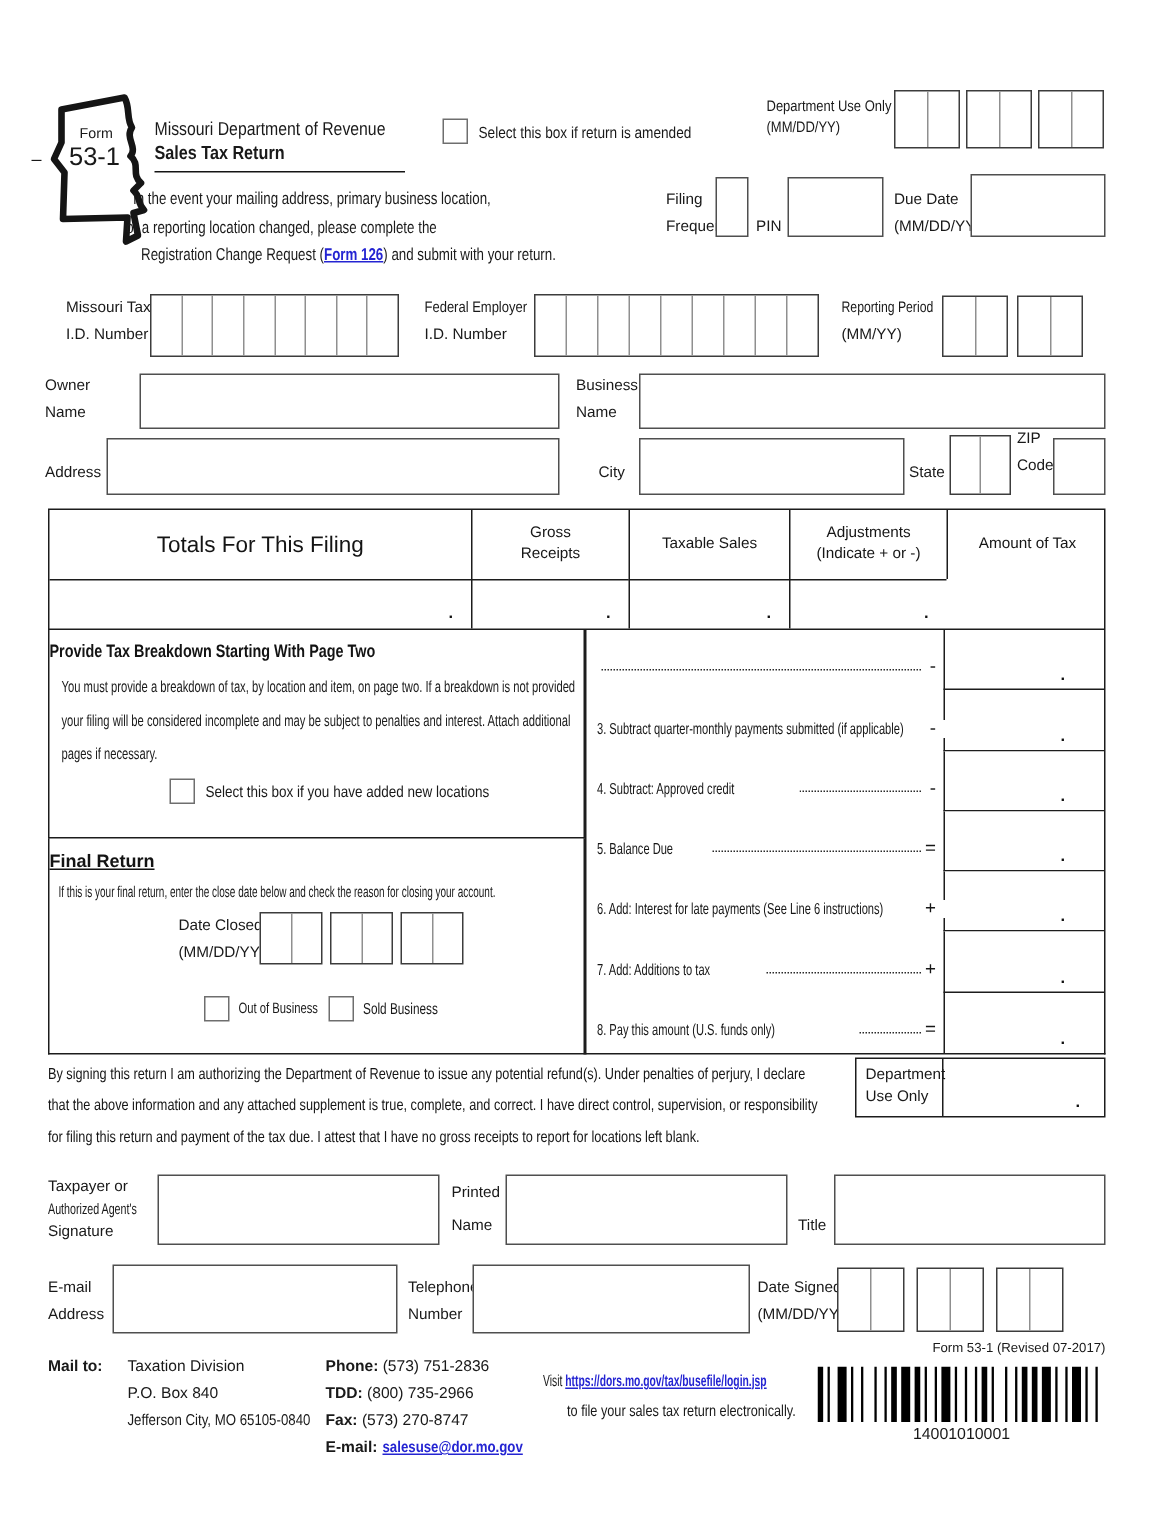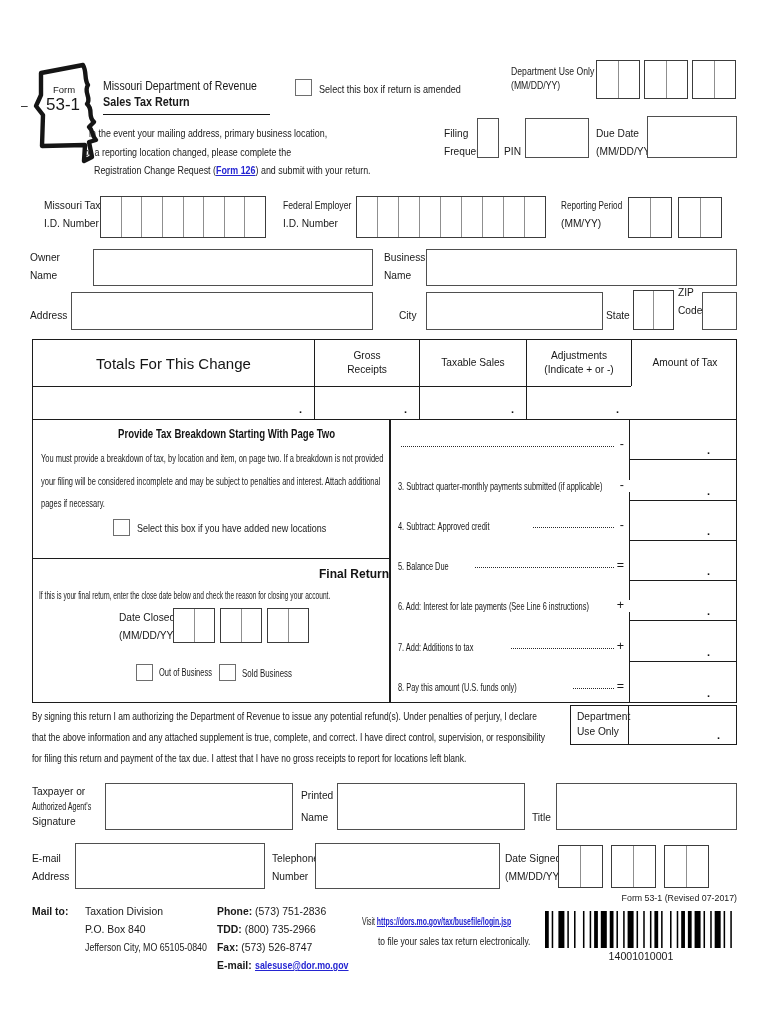--- a/index.html
+++ b/index.html
@@ -32,21 +32,21 @@
   
   .rows{position:absolute;left:390px;top:420px;width:347px;height:283px;display:flex;flex-direction:column;border-right:1.7px solid #1c1c1c;border-bottom:1.7px solid #1c1c1c;border-left:1.6px solid #1c1c1c;box-sizing:border-box;}
   .row{flex:1;position:relative;}
   .row .rl{position:absolute;left:7px;bottom:9px;font-size:10.6px;background:#fff;z-index:2;padding-right:4px;}
   .row .leader{position:absolute;left:10px;right:122px;bottom:13px;border-bottom:1.6px dotted #2a2a2a;z-index:1;}
   .row .op{position:absolute;right:112px;bottom:9px;font-size:12.5px;z-index:2;}
   .row .amt{position:absolute;right:0;top:0;bottom:0;width:107px;border-left:1.5px solid #1c1c1c;border-bottom:1.5px solid #1c1c1c;box-sizing:border-box;background:#fff;}
   .row:last-child .amt{border-bottom:none;}
   .boxA{position:absolute;left:32px;top:420px;width:358px;height:139px;border-left:1.7px solid #1c1c1c;border-right:1.7px solid #1c1c1c;border-bottom:1.7px solid #1c1c1c;box-sizing:border-box;}
   .boxB{position:absolute;left:32px;top:559px;width:358px;height:144px;border-left:1.7px solid #1c1c1c;border-right:1.7px solid #1c1c1c;border-bottom:1.7px solid #1c1c1c;box-sizing:border-box;}
-  .sec-title{position:absolute;left:0;right:0;text-align:right;font-size:12px;font-weight:bold;color:#131313;}
+  .sec-title{position:absolute;left:0;right:0;text-align:left;font-size:12px;font-weight:bold;text-decoration:underline;color:#131313;}
   .body-txt{font-size:10.7px;line-height:22.5px;color:#1b1b1b;}
   .duo{position:absolute;left:570px;top:705px;width:167px;height:40px;border:1.5px solid #1c1c1c;box-sizing:border-box;}
   .bars{position:absolute;left:545px;top:911px;width:192px;height:37px;}
 </style>
 </head>
 <body>
 
 <svg class="abs" style="left:26px;top:56px" width="84" height="114" viewBox="0 0 84 114">
   <path d="M 15 17 L 57 9 C 61 16 58 23 62 29 C 57 36 66 42 61 48 C 68 54 61 60 68 66 L 63 71 C 68 75 65 79 70 84 L 63 86 L 66 101 L 58 105 L 59 89 L 16 90 L 17 59 L 10 50 L 15 39 Z" fill="none" stroke="#151515" stroke-width="4.4" stroke-linejoin="round"></path>
 </svg>
@@ -145,21 +145,21 @@
 <div class="comb" style="left:633px;top:290px;width:41px;height:40px">
     <div class="cell"></div>
     <div class="cell"></div>
   </div>
 <span class="l" style="left:678px;top:287px">ZIP</span>
 <span class="l" style="left:678px;top:305px">Code</span>
 <div class="fld" style="left:702px;top:292px;width:35px;height:38px"></div>
 
 <div class="tbl">
   <div class="tbl-title">
-      <span>Totals For This Change</span>
+      <span>Totals For This Filing</span>
     </div>
   <div class="hcell">
       <span>Gross</span>
       <span>Receipts</span>
     </div>
   <div class="hcell">
       <span>Taxable Sales</span>
     </div>
   <div class="hcell">
       <span>Adjustments</span>
@@ -317,21 +317,21 @@
   </div>
 
 <span class="l" style="right:33px;left:auto;top:893px;font-size:8.8px"><span>Form 53-1 (Revised 07-2017)</span></span>
 <span class="l" style="left:32px;top:906px;font-size:10.4px;font-weight:bold">Mail to:</span>
 <span class="l" style="left:85px;top:906px;font-size:10.4px">Taxation Division</span>
 <span class="l" style="left:85px;top:924px;font-size:10.4px">P.O. Box 840</span>
 <span class="l" style="left:85px;top:942px;font-size:10.4px"><span class="c85">Jefferson City, MO 65105-0840</span></span>
 
 <span class="l" style="left:217px;top:906px;font-size:10.4px"><b>Phone:</b> <span>(573) 751-2836</span></span>
 <span class="l" style="left:217px;top:924px;font-size:10.4px"><b>TDD:</b> <span>(800) 735-2966</span></span>
-<span class="l" style="left:217px;top:942px;font-size:10.4px"><b>Fax:</b> <span>(573) 526-8747</span></span>
+<span class="l" style="left:217px;top:942px;font-size:10.4px"><b>Fax:</b> <span>(573) 270-8747</span></span>
 <span class="l" style="left:217px;top:960px;font-size:10.4px"><b>E-mail:</b> <span class="link c85">salesuse@dor.mo.gov</span></span>
 
 <span class="l" style="left:362px;top:915px;font-size:10.6px"><span class="c65"><span>Visit</span> <span class="link">https://dors.mo.gov/tax/busefile/login.jsp</span></span></span>
 <span class="l" style="left:378px;top:935px;font-size:10.6px"><span class="c8">to file your sales tax return electronically.</span></span>
 
 <svg id="barcode" class="bars" fill="#000">
     <rect x="0.00" y="0" width="3.77" height="37"></rect>
     <rect x="6.70" y="0" width="1.53" height="37"></rect>
     <rect x="13.40" y="0" width="6.00" height="37"></rect>
     <rect x="22.33" y="0" width="1.53" height="37"></rect>

